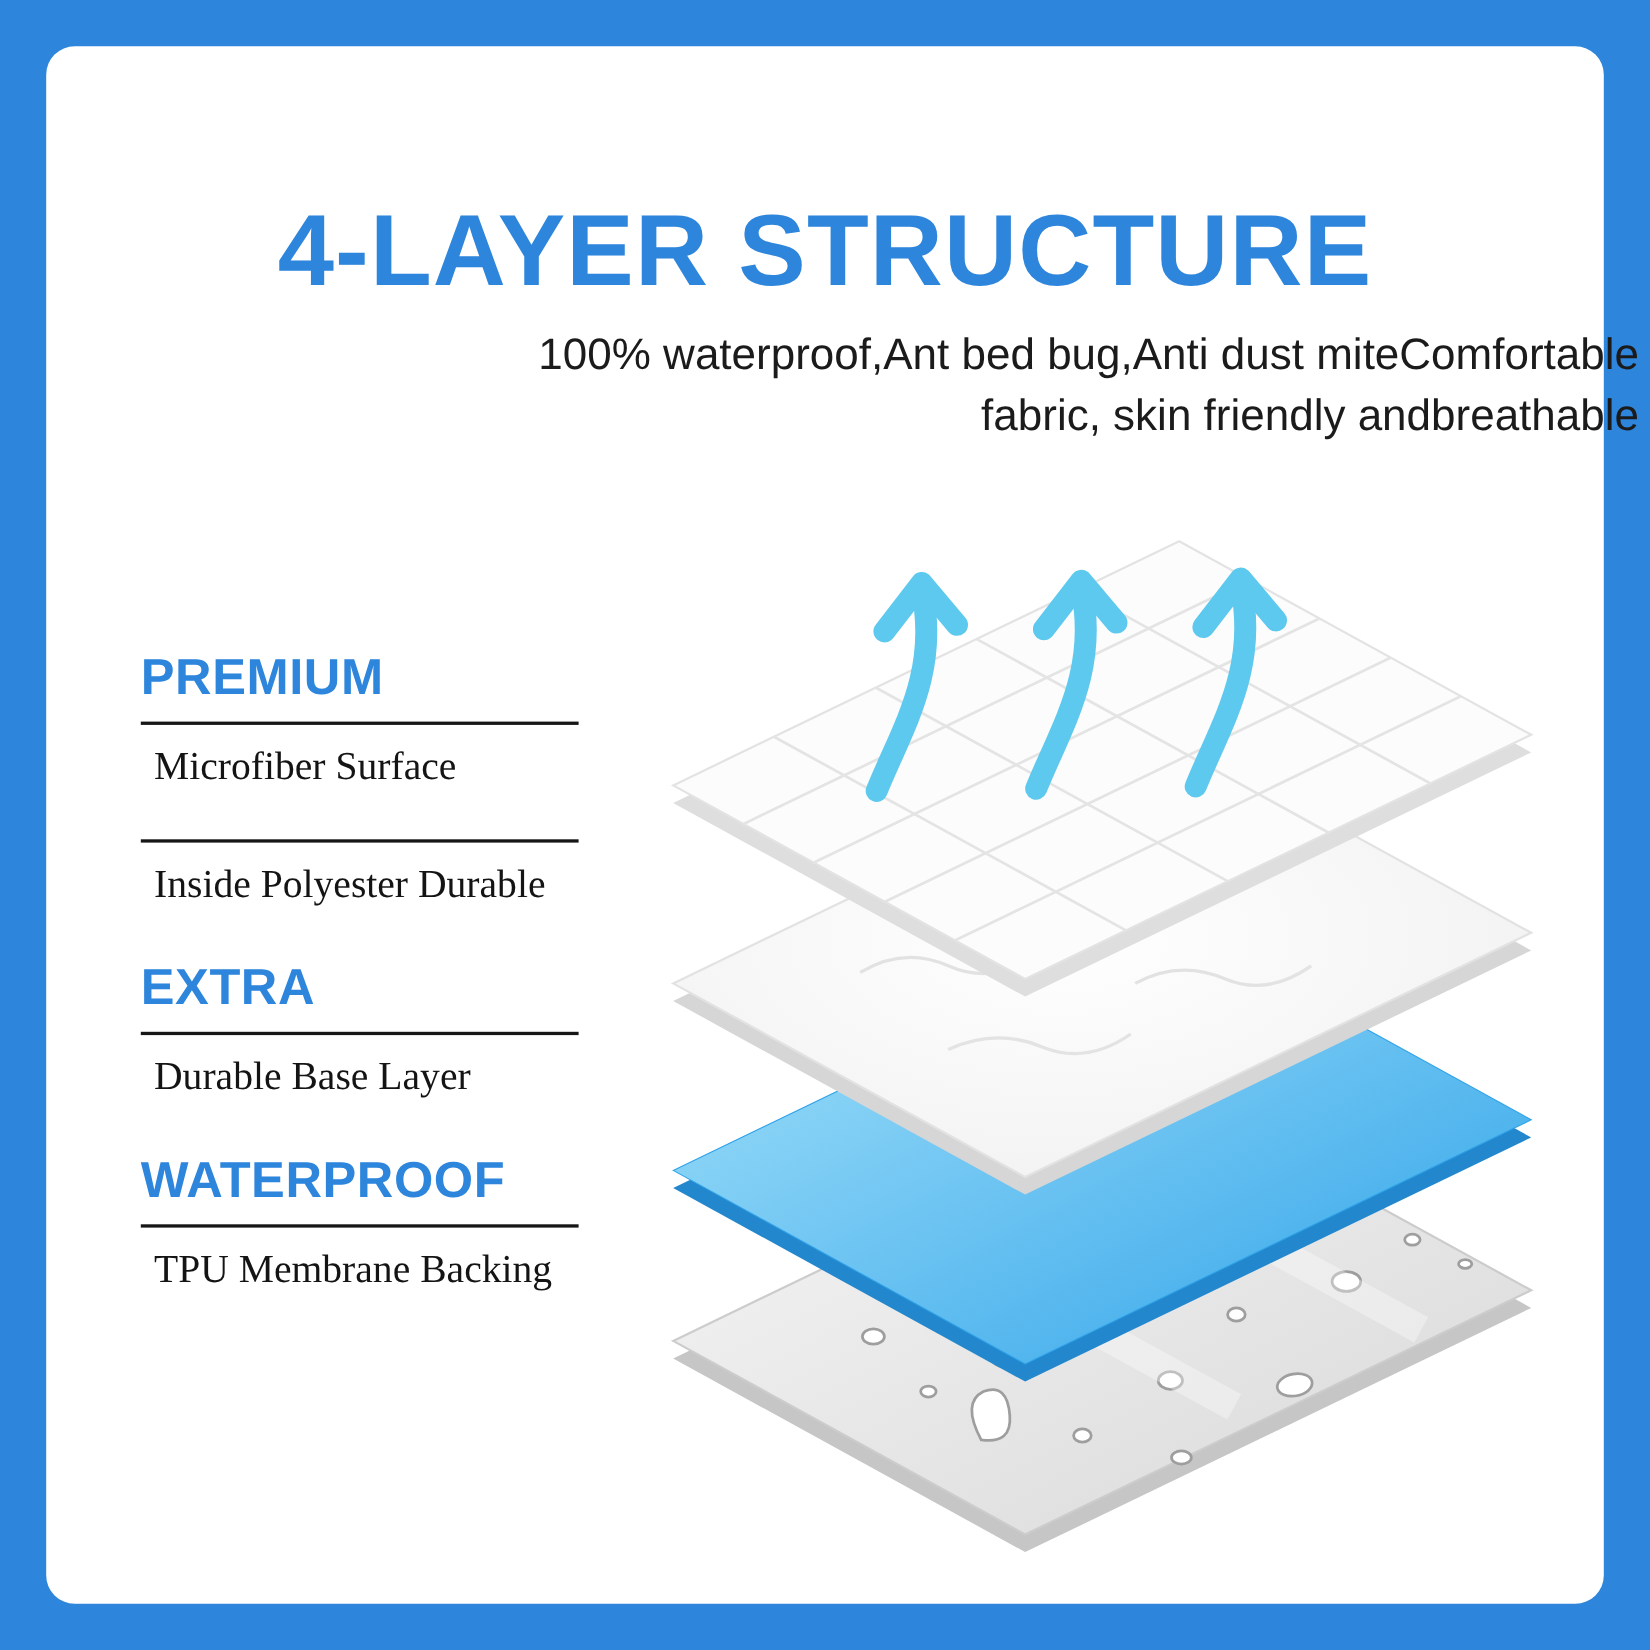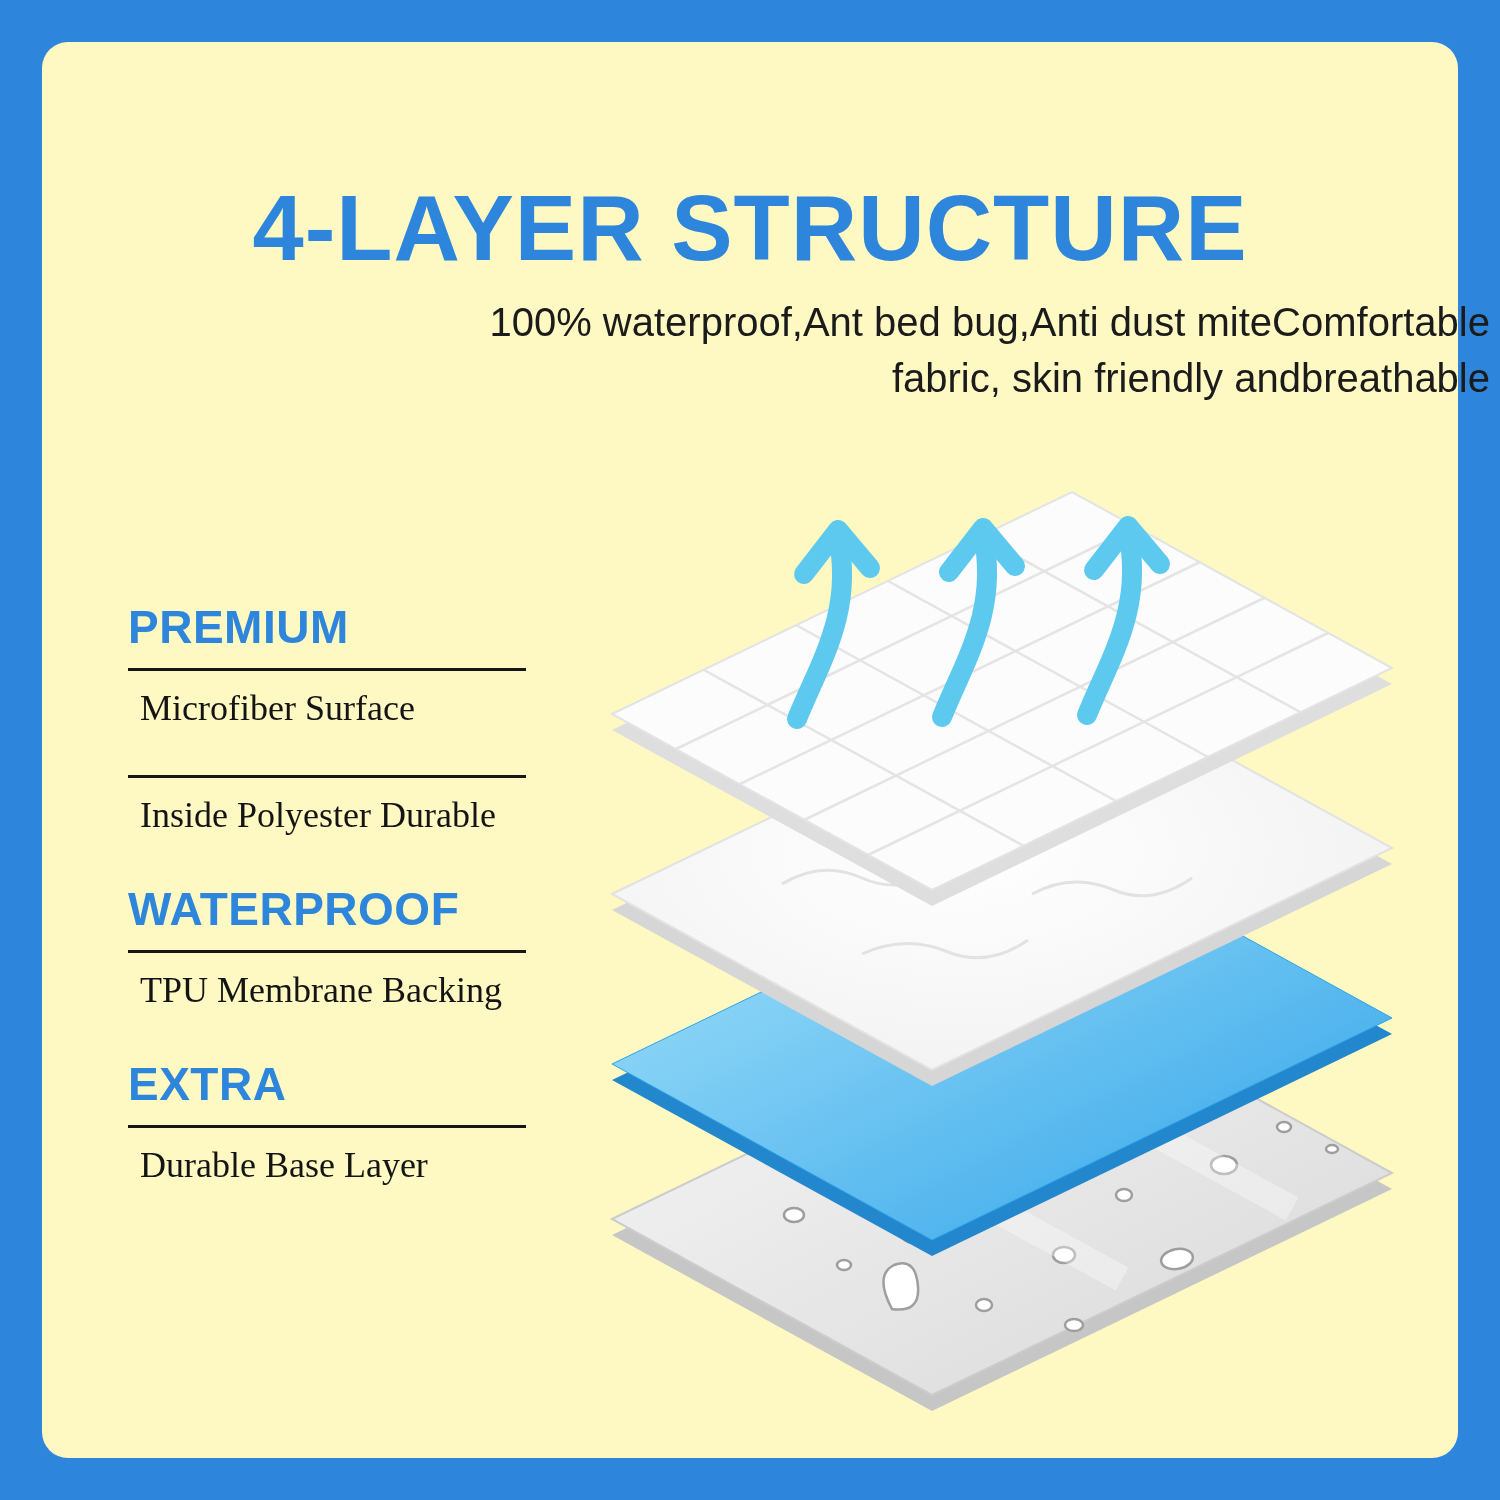--- a/index.html
+++ b/index.html
@@ -1,24 +1,24 @@
 <!DOCTYPE html>
 <html><head>
 <meta charset="utf-8">
 <style>
   html,body{margin:0;padding:0;}
   body{width:1500px;height:1500px;font-family:"Liberation Sans",sans-serif;}
   .stage{position:relative;width:1500px;height:1500px;background:#2e86dc;overflow:hidden;}
-  .canvas{position:absolute;left:42px;top:42px;right:42px;bottom:42px;background:#fef9c3;border-radius:26px;}
+  .canvas{position:absolute;left:42px;top:42px;right:42px;bottom:42px;background:#ffffff;border-radius:26px;}
   .page-title{position:absolute;top:140px;left:0;width:100%;margin:0;text-align:center;
     font-size:92px;font-weight:800;letter-spacing:1px;color:#2e86dc;line-height:1;}
   .subtitle{position:absolute;top:252px;left:0;width:100%;margin:0;text-align:right;
     font-size:40px;color:#1b1b1b;line-height:1.4;font-weight:400;padding-left:32px;}
   .features{position:absolute;left:86px;top:546px;width:470px;}
-  .feature{margin-bottom:46px;margin-top:12px;}
+  .feature{margin-bottom:46px;}
   .feature-heading{font-size:46px;font-weight:800;color:#2e86dc;letter-spacing:0.5px;line-height:54px;}
   .feature-rule{width:398px;height:3px;background:#161616;margin-top:14px;}
   .feature-desc{font-size:36px;color:#141414;margin-top:16px;line-height:42px;padding-left:12px;font-family:Liberation Serif, serif;}
   .illustration{position:absolute;left:520px;top:382px;width:880px;height:992px;}
   svg{display:block;}
 </style>
 </head>
 <body>
 
 <div class="stage">
@@ -35,28 +35,28 @@
       <div class="feature">
         <div class="feature-heading">PREMIUM</div>
         <div class="feature-rule"></div>
         <div class="feature-desc">Microfiber Surface</div>
       </div>
       <div class="feature">
         <div class="feature-rule"></div>
         <div class="feature-desc">Inside Polyester Durable</div>
       </div>
       <div class="feature">
+        <div class="feature-heading">EXTRA</div>
+        <div class="feature-rule"></div>
+        <div class="feature-desc">Durable Base Layer</div>
+      </div>
+      <div class="feature">
         <div class="feature-heading">WATERPROOF</div>
         <div class="feature-rule"></div>
         <div class="feature-desc">TPU Membrane Backing</div>
-      </div>
-      <div class="feature">
-        <div class="feature-heading">EXTRA</div>
-        <div class="feature-rule"></div>
-        <div class="feature-desc">Durable Base Layer</div>
       </div>
     </div>
 
     <div class="illustration">
       <svg width="880" height="992" viewBox="0 0 880 992">
         <defs>
           <linearGradient id="blueGrad" x1="0" y1="0" x2="1" y2="1">
             <stop offset="0" stop-color="#a8e4fb"></stop>
             <stop offset="1" stop-color="#2ea2e8"></stop>
           </linearGradient>

